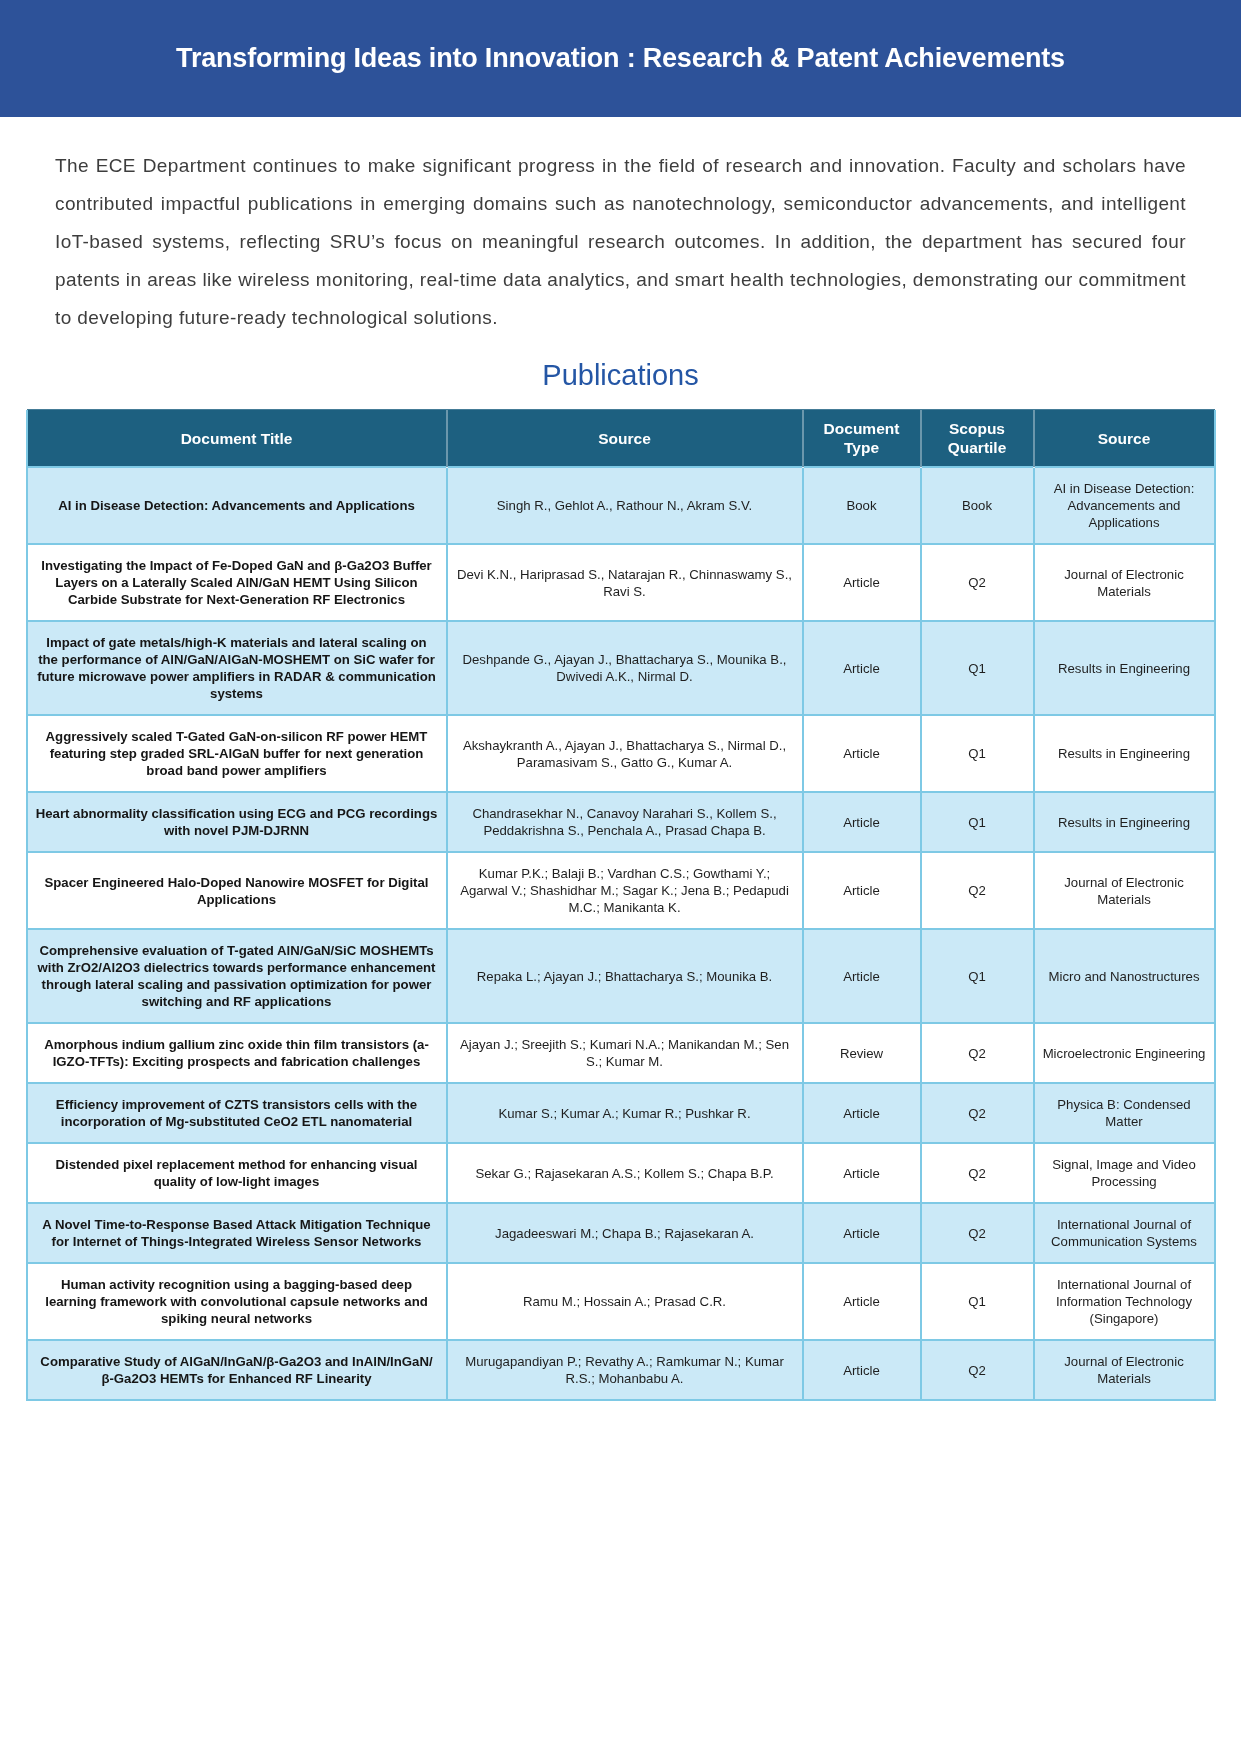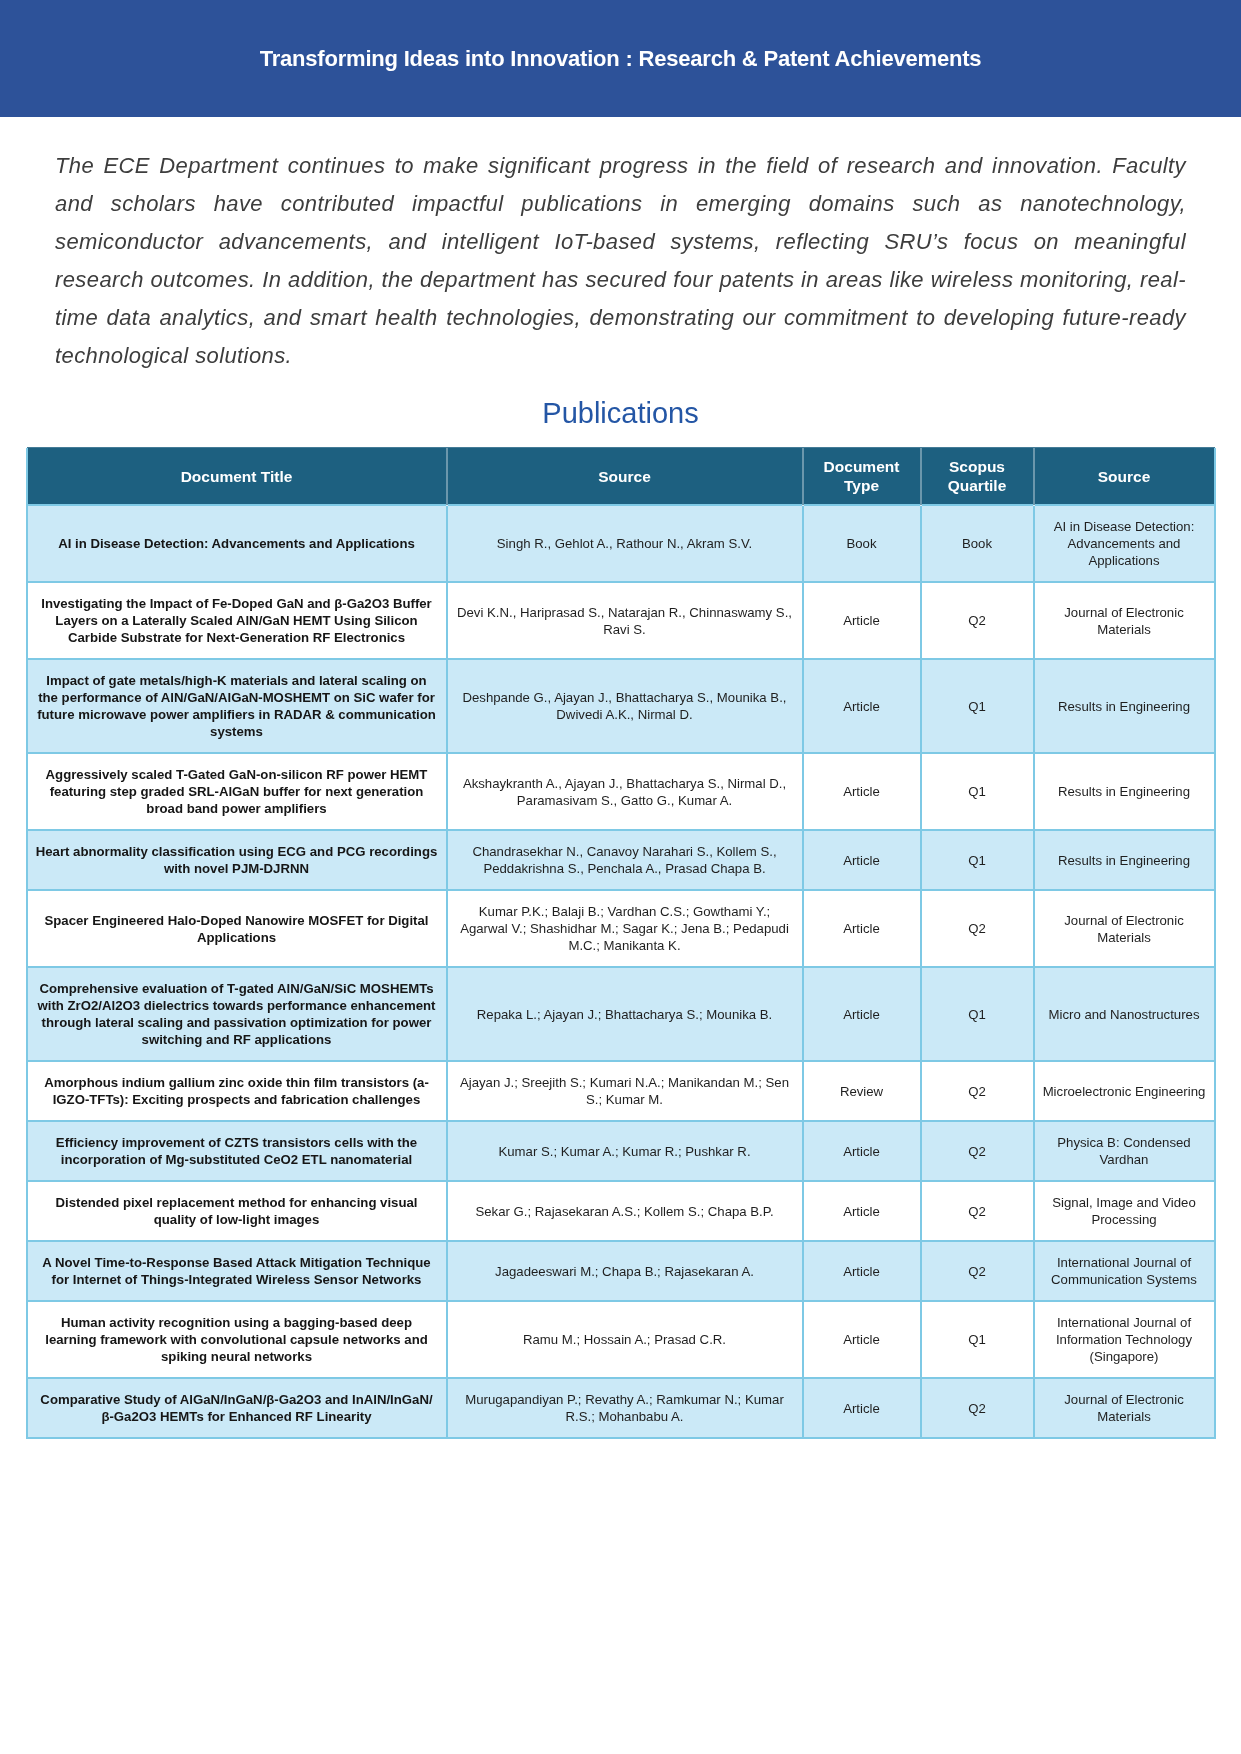--- a/index.html
+++ b/index.html
@@ -18,27 +18,27 @@
   body{
     width:1241px;min-height:1754px;margin:0 auto;
     font-family:"Liberation Sans","DejaVu Sans",sans-serif;
     color:var(--body_text);
   }
   .banner{
     width:100%;height:117px;background:var(--banner_bg);
     display:flex;align-items:center;justify-content:center;
   }
   .banner h1{
-    color:#ffffff;font-size:22px;font-weight:bold;letter-spacing:-0.2px;
+    color:#ffffff;font-size:27px;font-weight:bold;letter-spacing:-0.2px;
     white-space:nowrap;
   }
   .intro{
     margin:30px 55px 0 55px;
-    font-size:22px;line-height:38px;letter-spacing:0.4px;
-    text-align:justify;color:var(--body_text);font-style:italic;
+    font-size:19px;line-height:38px;letter-spacing:0.4px;
+    text-align:justify;color:var(--body_text);
   }
   .pub-heading{
     margin-top:22px;text-align:center;
     color:var(--heading_color);font-size:29px;font-weight:normal;
   }
   table.pub-table{
     width:1188px;margin:15px auto 4px auto;
     border-collapse:collapse;table-layout:fixed;
     border:2px solid var(--table_border);
   }
@@ -144,21 +144,21 @@
     <td class="cell-authors">Ajayan J.; Sreejith S.; Kumari N.A.; Manikandan M.; Sen S.; Kumar M.</td>
     <td class="cell-type">Review</td>
     <td class="cell-quartile">Q2</td>
     <td class="cell-source">Microelectronic Engineering</td>
   </tr>
       <tr>
     <td class="cell-title">Efficiency improvement of CZTS transistors cells with the incorporation of Mg-substituted CeO2 ETL nanomaterial</td>
     <td class="cell-authors">Kumar S.; Kumar A.; Kumar R.; Pushkar R.</td>
     <td class="cell-type">Article</td>
     <td class="cell-quartile">Q2</td>
-    <td class="cell-source">Physica B: Condensed Vardhan</td>
+    <td class="cell-source">Physica B: Condensed Matter</td>
   </tr>
       <tr>
     <td class="cell-title">Distended pixel replacement method for enhancing visual quality of low-light images</td>
     <td class="cell-authors">Sekar G.; Rajasekaran A.S.; Kollem S.; Chapa B.P.</td>
     <td class="cell-type">Article</td>
     <td class="cell-quartile">Q2</td>
     <td class="cell-source">Signal, Image and Video Processing</td>
   </tr>
       <tr>
     <td class="cell-title">A Novel Time-to-Response Based Attack Mitigation Technique for Internet of Things-Integrated Wireless Sensor Networks</td>

